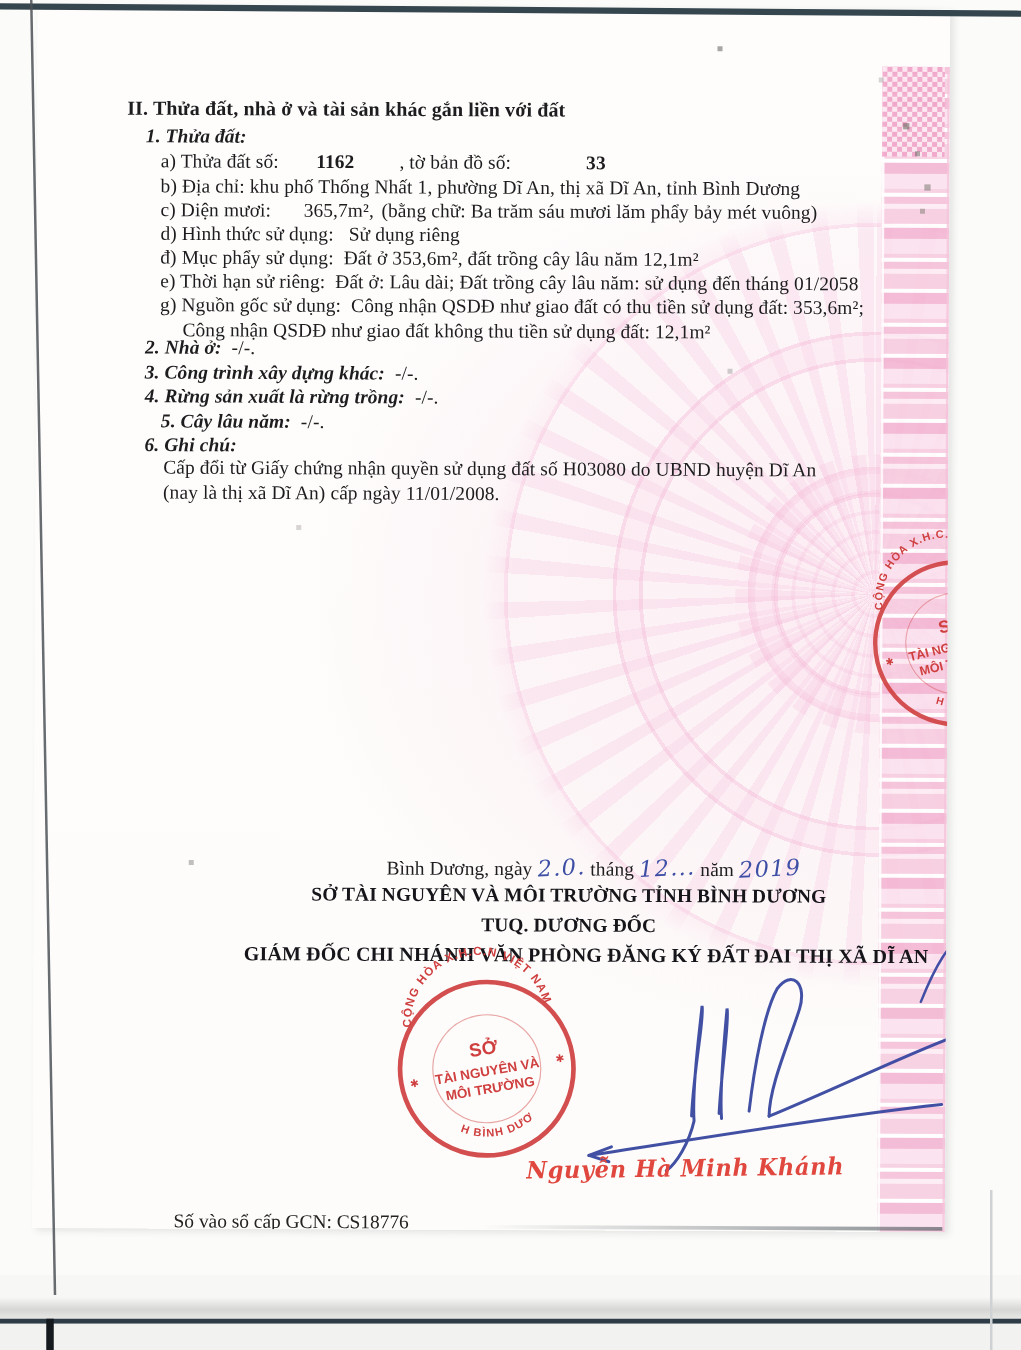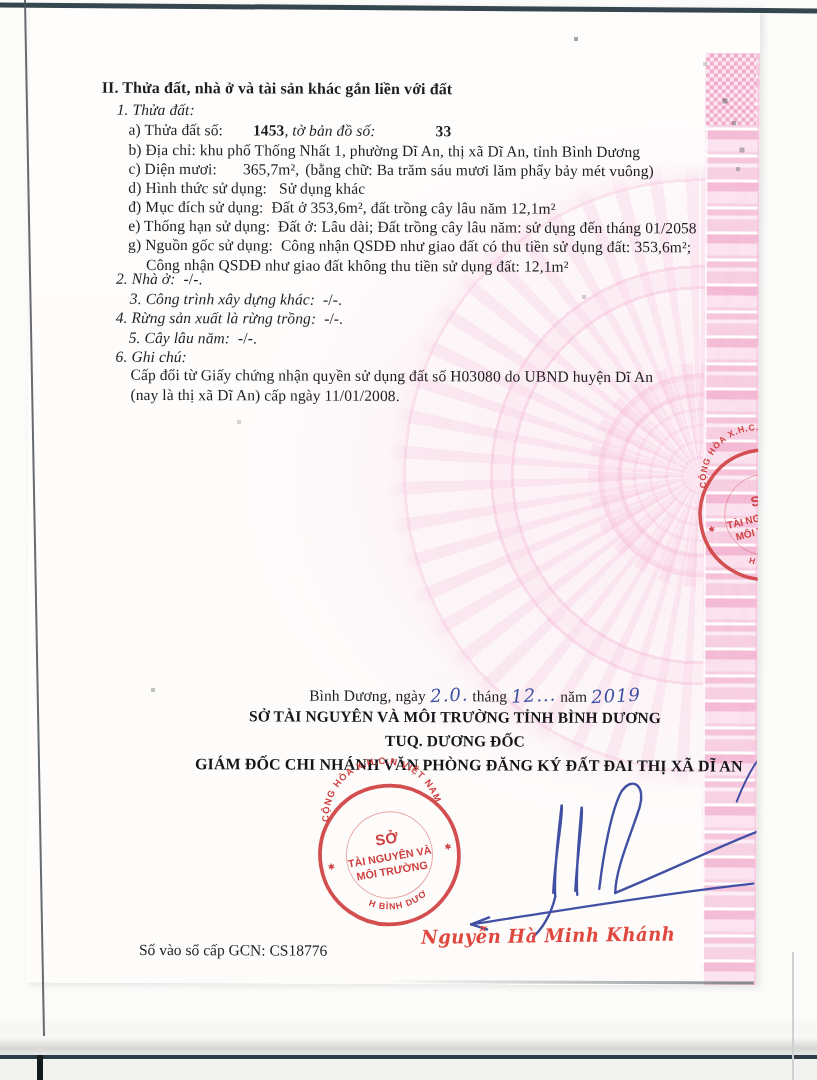--- a/index.html
+++ b/index.html
@@ -44,83 +44,83 @@
         #f2b2d0 25px 34px, #fbe0ee 34px 46px, #f6cade 46px 49px, #fff 49px 52px),
       linear-gradient(#f6c5db,#f6c5db);
     border-left:2px solid rgba(255,255,255,.9);border-right:2px solid rgba(244,188,214,.8);}
   .strip-top{position:absolute;left:676px;top:46px;width:50px;height:72px;opacity:.9;
     background:repeating-conic-gradient(#f0a6c9 0deg 90deg, #fde9f2 90deg 180deg);
     background-size:8px 8px;}
   .sheet-bottom-edge{position:absolute;left:360px;top:974px;width:368px;height:3px;
     background:linear-gradient(90deg,rgba(74,83,90,0),rgba(74,83,90,.65));}
   .line{position:absolute;white-space:nowrap;font-size:15.5px;color:#1d1d1f;letter-spacing:.1px;}
   .b{font-weight:bold;}
-  .bi{font-weight:normal;font-style:italic;}
+  .bi{font-weight:bold;font-style:italic;}
   .title{font-size:16px;font-weight:bold;}
-  .gap30{margin-left:30px;} .gap36{font-style:italic;} .gap60{margin-left:60px;}
+  .gap30{margin-left:30px;} .gap36{margin-left:36px;} .gap60{margin-left:60px;}
   .gap12{margin-left:12px;} .gap8{margin-left:8px;} .gap26{margin-left:26px;} .gap6{margin-left:6px;}
   .center{transform:translateX(-50%);}
   .org{font-weight:bold;color:#15151a;}
   .hand{font-family:"DejaVu Serif",serif;font-style:italic;color:#3d4fa5;font-size:18px;
     display:inline-block;transform:rotate(-3deg);letter-spacing:1px;}
   .stamp{position:absolute;}
   .stamp svg{overflow:visible;}
   .stamp-text{font-family:"Liberation Sans","DejaVu Sans",sans-serif;fill:#cf3f3f;font-weight:bold;}
   .sig{position:absolute;}
   .script-name{position:absolute;left:390px;top:918px;width:200px;white-space:nowrap;
     font-family:"DejaVu Serif",serif;font-style:italic;font-weight:bold;color:#e0483f;
     font-size:19px;transform:rotate(-1deg) scaleX(.95);letter-spacing:.5px;}
-  .footer-line{position:absolute;left:113px;top:936px;font-size:15.5px;color:#222;white-space:nowrap;}
+  .footer-line{position:absolute;left:113px;top:964px;font-size:15.5px;color:#222;white-space:nowrap;}
 </style>
 </head>
 <body>
 
 <div class="scan">
 
   <div class="sheet">
     <div class="wm"></div>
     <div class="wm-inner"></div>
     <div class="border-strip"></div>
     <div class="strip-top"></div>
 
     <div class="line title" style="left:72px;top:74px;">II. Thửa đất, nhà ở và tài sản khác gắn liền với đất</div>
     <div class="line bi" style="left:87px;top:96px;">1. Thửa đất:</div>
 
     <div class="line" style="left:99px;top:116px;">
-      <span>a) Thửa đất số:</span><span class="b gap30">1453</span><span class="gap36">, tờ bản đồ số:</span><span class="b gap60">33</span>
+      <span>a) Thửa đất số:</span><span class="b gap30">1162</span><span class="gap36">, tờ bản đồ số:</span><span class="b gap60">33</span>
     </div>
 
     <div class="line" style="left:99px;top:136px;">b) Địa chỉ:  khu phố Thống Nhất 1, phường Dĩ An, thị xã Dĩ An, tỉnh Bình Dương</div>
 
     <div class="line" style="left:99px;top:155px;">
       <span>c) Diện mươi:</span><span class="gap26">365,7m²,</span><span class="gap6">(bằng chữ: Ba trăm sáu mươi lăm phẩy bảy mét vuông)</span>
     </div>
 
     <div class="line" style="left:99px;top:174px;">
-      <span>d) Hình thức sử dụng:</span><span class="gap12">Sử dụng khác</span>
+      <span>d) Hình thức sử dụng:</span><span class="gap12">Sử dụng riêng</span>
     </div>
 
     <div class="line" style="left:99px;top:193px;">
-      <span>đ) Mục đích sử dụng:</span><span class="gap8">Đất ở 353,6m², đất trồng cây lâu năm 12,1m²</span>
+      <span>đ) Mục phẩy sử dụng:</span><span class="gap8">Đất ở 353,6m², đất trồng cây lâu năm 12,1m²</span>
     </div>
 
     <div class="line" style="left:99px;top:212px;">
-      <span>e) Thống hạn sử dụng:</span><span class="gap8">Đất ở: Lâu dài; Đất trồng cây lâu năm: sử dụng đến tháng 01/2058</span>
+      <span>e) Thời hạn sử riêng:</span><span class="gap8">Đất ở: Lâu dài; Đất trồng cây lâu năm: sử dụng đến tháng 01/2058</span>
     </div>
 
     <div class="line" style="left:99px;top:231px;">
       <span>g) Nguồn gốc sử dụng:</span><span class="gap8">Công nhận QSDĐ như giao đất có thu tiền sử dụng đất: 353,6m²;</span>
     </div>
 
     <div class="line" style="left:117px;top:251px;">Công nhận QSDĐ như giao đất không thu tiền sử dụng đất: 12,1m²</div>
 
     <div class="line" style="left:87px;top:265px;text-align:center;">
       <span class="bi">2. Nhà ở:</span><span class="gap8">-/-.</span>
     </div>
-    <div class="line" style="left:87px;top:285px;margin-left:14px;">
+    <div class="line" style="left:87px;top:285px;">
       <span class="bi">3. Công trình xây dựng khác:</span><span class="gap8">-/-.</span>
     </div>
     <div class="line" style="left:87px;top:304px;">
       <span class="bi">4. Rừng sản xuất là rừng trồng:</span><span class="gap8">-/-.</span>
     </div>
     <div class="line" style="left:100px;top:324px;">
       <span class="bi">5. Cây lâu năm:</span><span class="gap8">-/-.</span>
     </div>
     <div class="line bi" style="left:87px;top:343px;">6. Ghi chú:</div>
 

